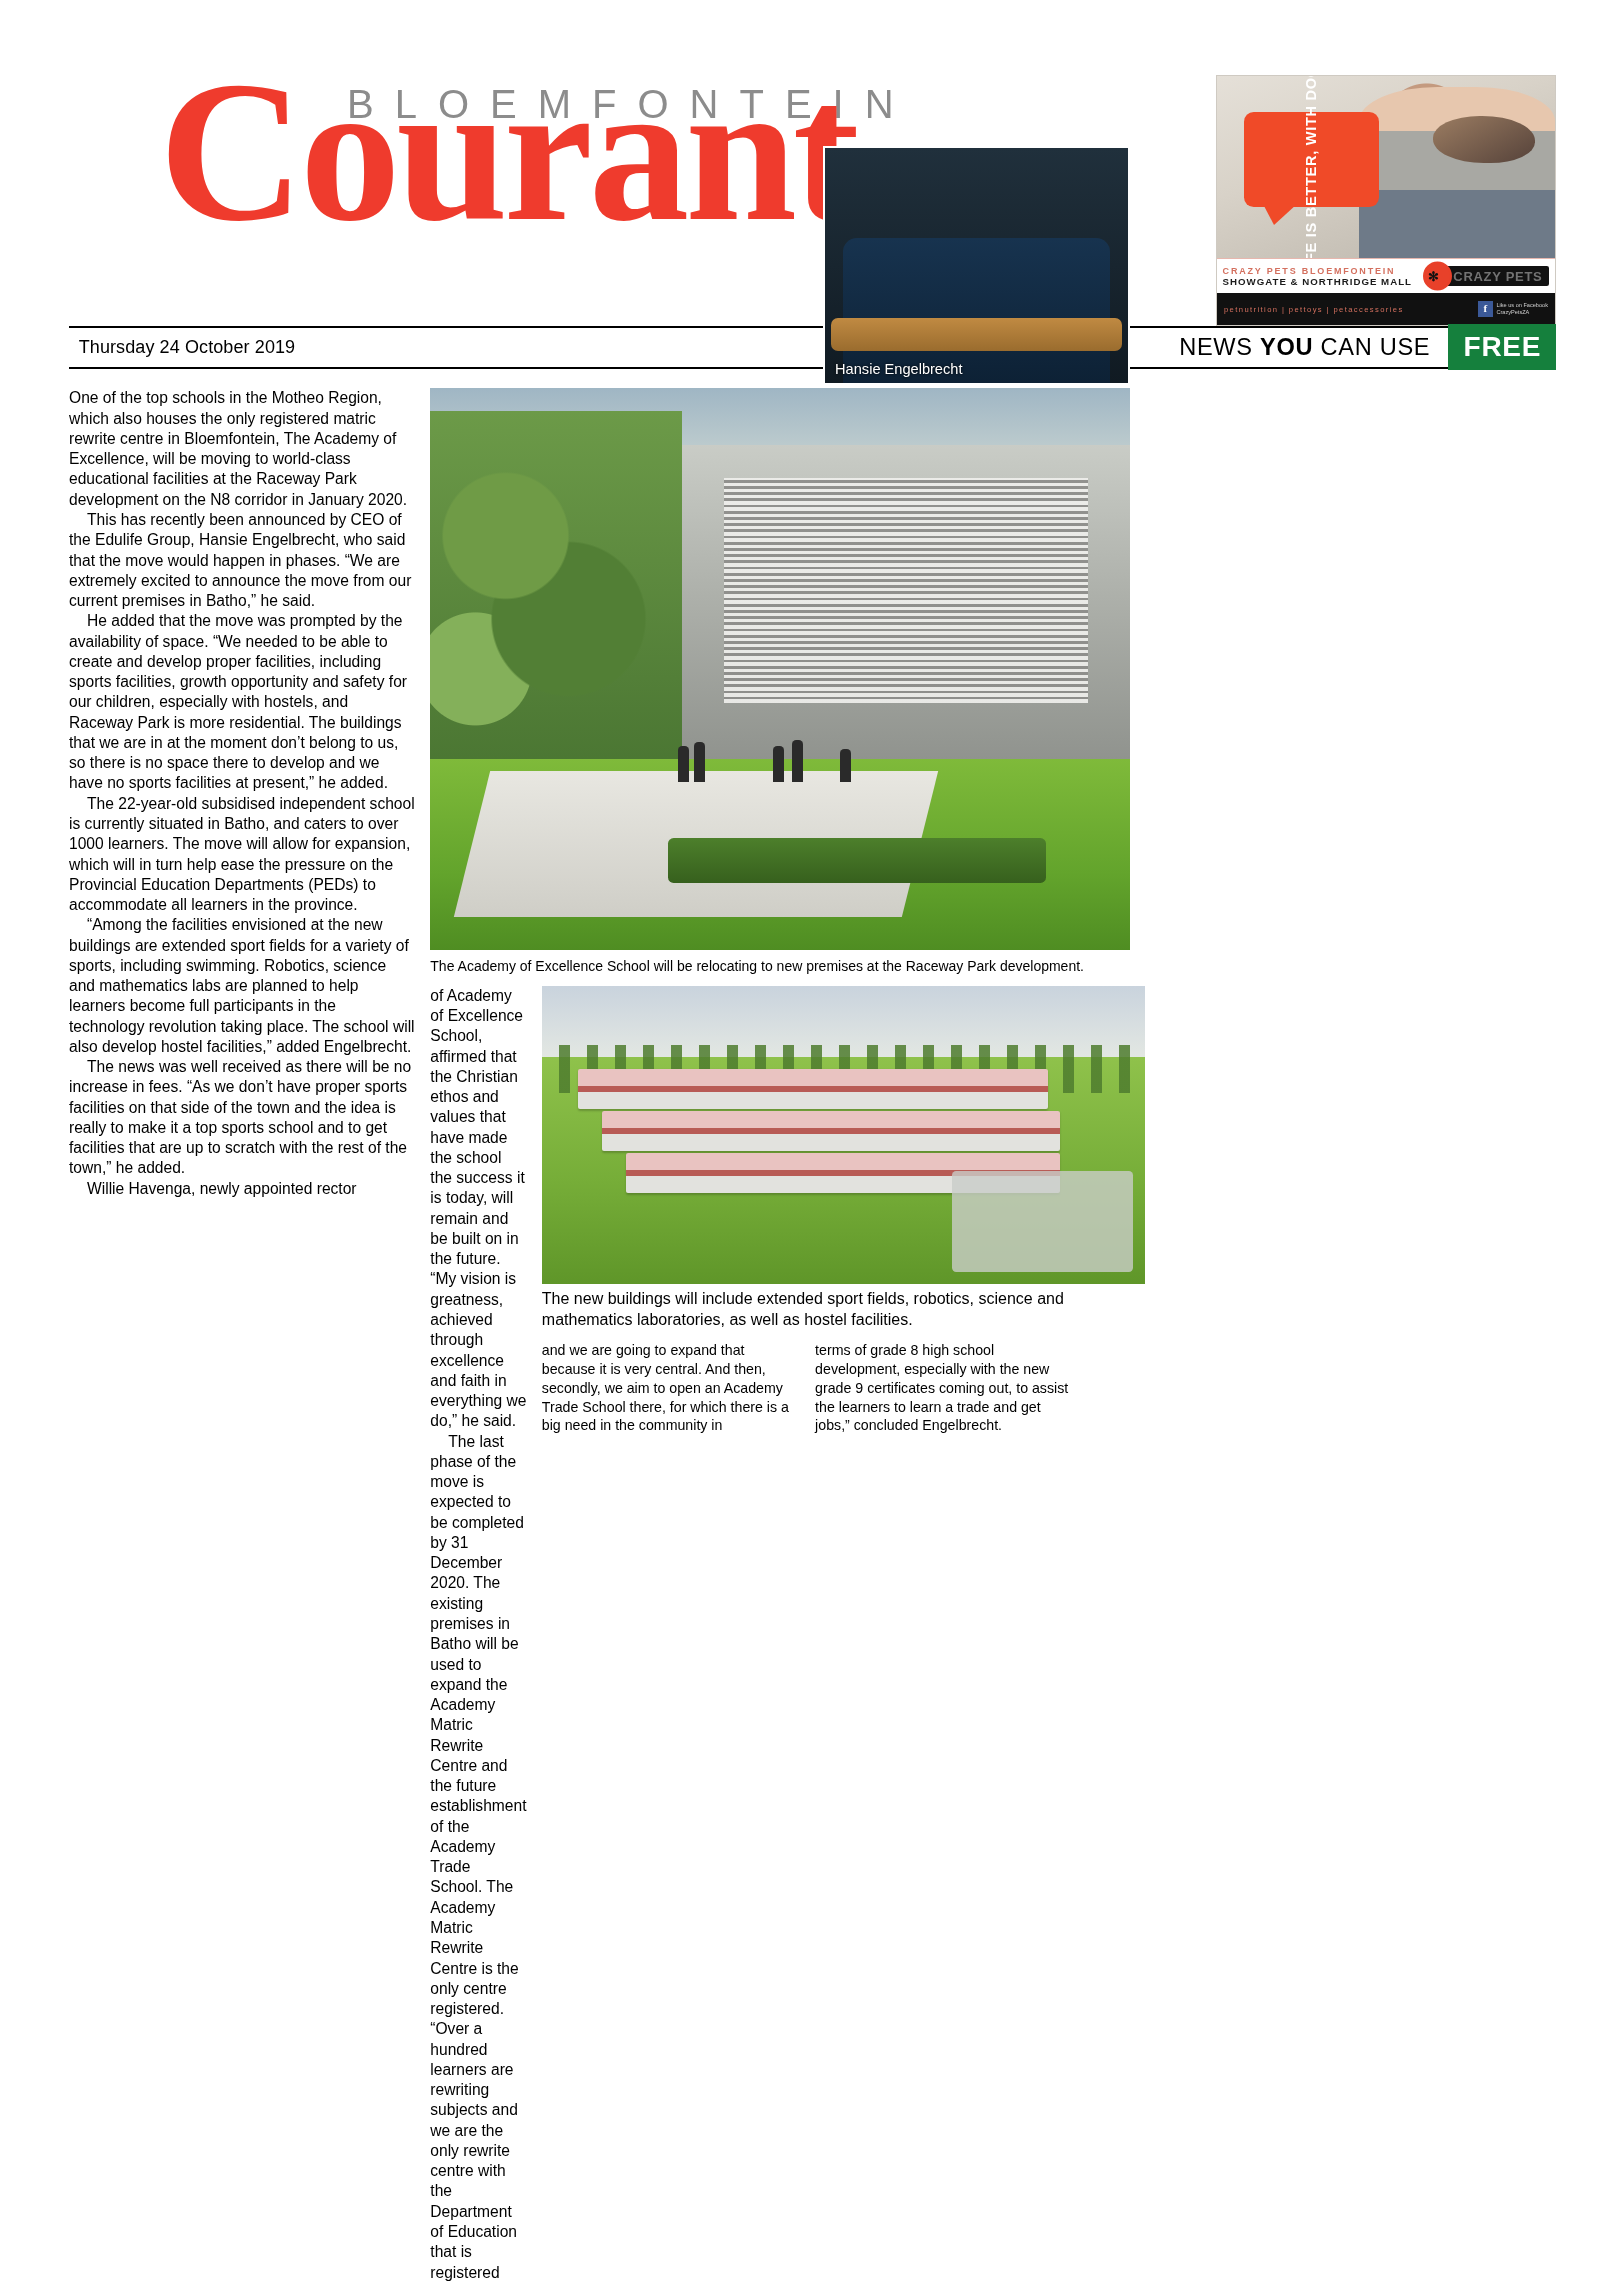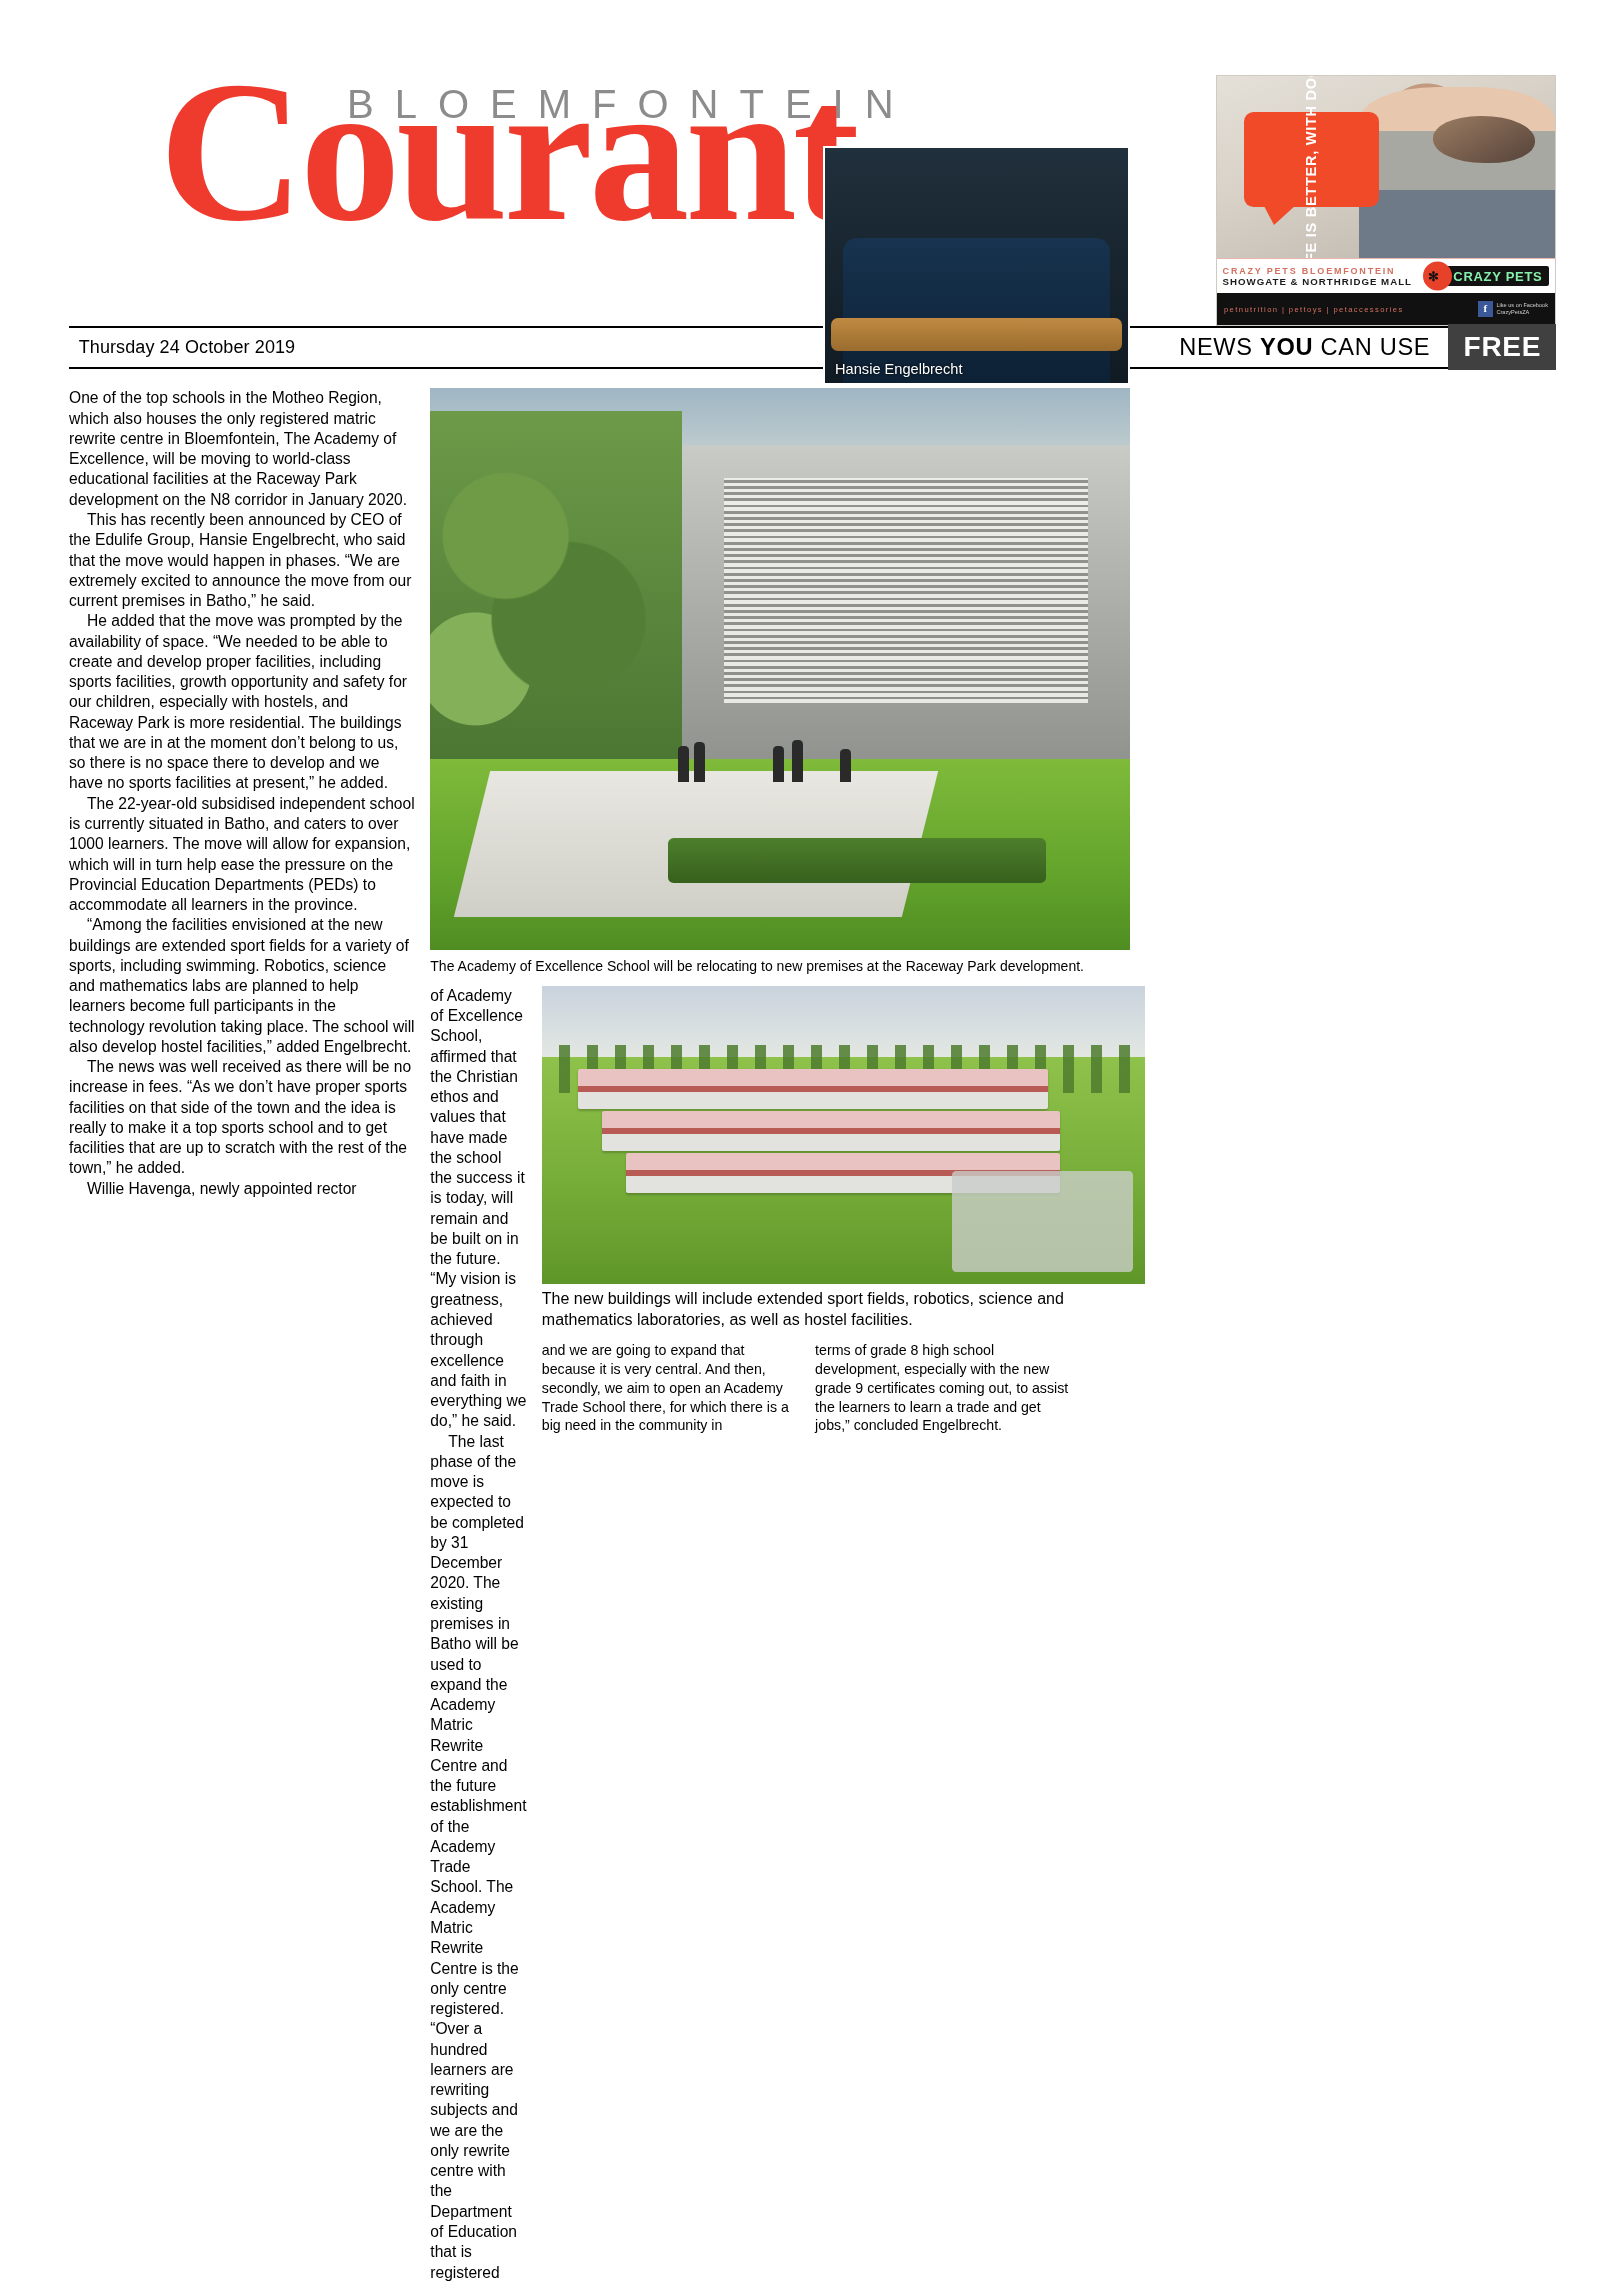--- a/index.html
+++ b/index.html
@@ -69,21 +69,21 @@
   }
   .pets-strip {
     position: absolute; left: 0; right: 0; bottom: 32px; height: 35px;
     background: #fff; display: flex; align-items: center; padding: 0 5.6px;
     border-top: 1.4px solid #e7b7ae;
   }
   .pets-strip-txt { flex: 1; }
   .pets-line1 { font-size: 9px; letter-spacing: 1.8px; color: #d4705f; font-weight: 700; }
   .pets-line2 { font-size: 9.7px; letter-spacing: 1px; color: #1b1b1b; font-weight: 700; }
   .pets-logo {
-    background: #121212; color: #86efac; font-weight: 700; font-size: 13px;
+    background: #121212; color: #737373; font-weight: 700; font-size: 13px;
     padding: 2.8px 7px 2.8px 21px; letter-spacing: 0.7px; position: relative;
     border-radius: 2.1px;
     margin-left: 8px;
   }
   .pets-logo:before {
     content: ""; position: absolute; left: -9.7px; top: 50%; transform: translateY(-50%);
     width: 25px; height: 25px; border-radius: 50%;
     background: #e8412a; border: 2.8px solid #e8412a;
   }
   .pets-logo:after {
@@ -107,21 +107,21 @@
   .datebar {
     position: relative; margin: 0 69px;
     border-top: 2.8px solid #000; border-bottom: 2.1px solid #000;
     height: 43px; display: flex; align-items: center;
   }
   .date-txt { font-size: 18px; padding-left: 9.7px; letter-spacing: 0.1px; }
   .tagline-wrap { margin-left: auto; display: flex; align-items: stretch; }
   .tagline { font-size: 23.6px; letter-spacing: 0.7px; padding: 0 18px 0 0; align-self: center; }
   .tagline b { font-weight: 700; }
   .free-box {
-    background: #404040; color: #fff; font-weight: 700; font-size: 28px;
+    background: #15803d; color: #fff; font-weight: 700; font-size: 28px;
     padding: 0 15.3px; display: flex; align-items: center; letter-spacing: 0.7px;
     height: 46px; margin-top: -1.4px; margin-right: -1.4px;
   }
 
   
   .headline-area { position: relative; margin: 16.7px 69px 0 69px; min-height: 271px; }
   .headline {
     font-family: "Liberation Sans", sans-serif;
     font-weight: 700; font-size: 96px; line-height: 1.08;
     letter-spacing: -2.1px; max-width: 1069px;

